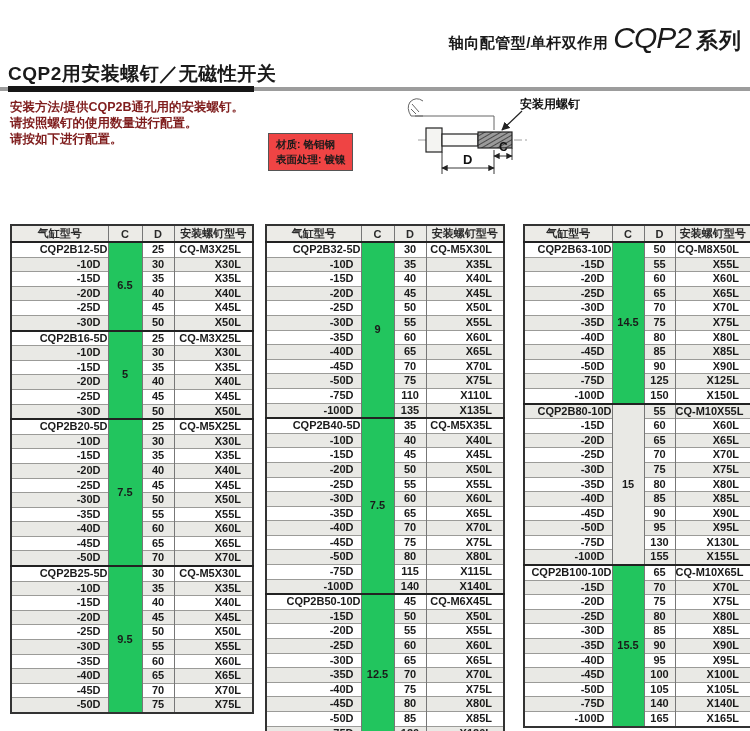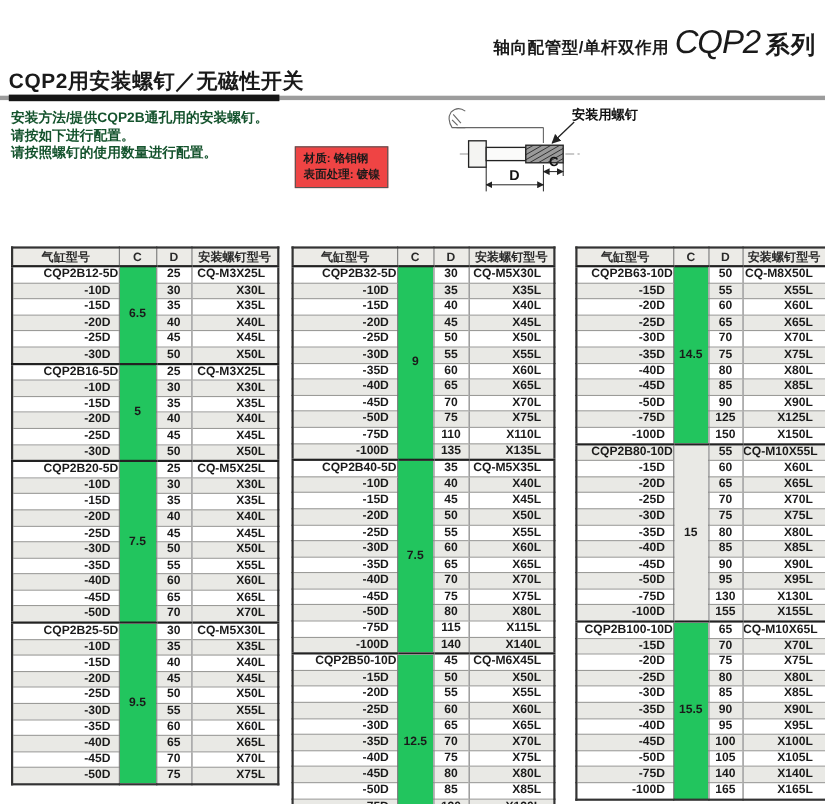--- a/index.html
+++ b/index.html
@@ -12,21 +12,21 @@
   .hdr-cat { font-size:15px; font-weight:bold; letter-spacing:0.5px;margin-top:24px; }
   .hdr-series { font-size:30px; font-weight:normal; font-style:italic; letter-spacing:-1px; }
   .hdr-suffix { font-size:22px; font-weight:bold; letter-spacing:1px; }
 
   
   .sec-title { position:absolute; left:8px; top:61px; font-size:19px; font-weight:bold; letter-spacing:0.5px; }
   .rule-gray  { position:absolute; left:0; top:87px; width:750px; height:4px; background:#9c9c9c; }
   .rule-black { position:absolute; left:8px; top:86px; width:246px; height:6px; background:#161616; }
 
   
-  .intro { position:absolute; left:10px; top:99px; font-size:12.5px; font-weight:bold; line-height:16px; color:#14532d; }
+  .intro { position:absolute; left:10px; top:99px; font-size:12.5px; font-weight:bold; line-height:16px; color:#7f1d1d; }
   .intro .example { margin-top:5px; margin-left:46px; font-size:15px; letter-spacing:0.5px; }
 
   
   .mat-box { position:absolute; left:268px; top:133px; border:1px solid #555; padding:3px 7px;
              font-size:10.5px; font-weight:bold; line-height:15px; background:#ef4444; }
 
   
   .diagram { position:absolute; left:390px; top:94px; }
   .diagram text { font-family:"Liberation Sans", sans-serif; }
 
@@ -63,22 +63,22 @@
   <span class="hdr-series">CQP2</span>
   <span class="hdr-suffix">系列</span>
 </div>
 
 <div class="sec-title">CQP2用安装螺钉／无磁性开关</div>
 <div class="rule-gray"></div>
 <div class="rule-black"></div>
 
 <div class="intro">
   <div>安装方法/提供CQP2B通孔用的安装螺钉。</div>
+  <div>请按照螺钉的使用数量进行配置。</div>
   <div>请按如下进行配置。</div>
-  <div>请按照螺钉的使用数量进行配置。</div>
 </div>
 
 <div class="mat-box">
   <div>材质: 铬钼钢</div>
   <div>表面处理: 镀镍</div>
 </div>
 
 <svg class="diagram" width="252" height="94" viewBox="0 0 252 94">
   <defs>
     <pattern id="hatch" width="4" height="4" patternUnits="userSpaceOnUse" patternTransform="rotate(60)">

